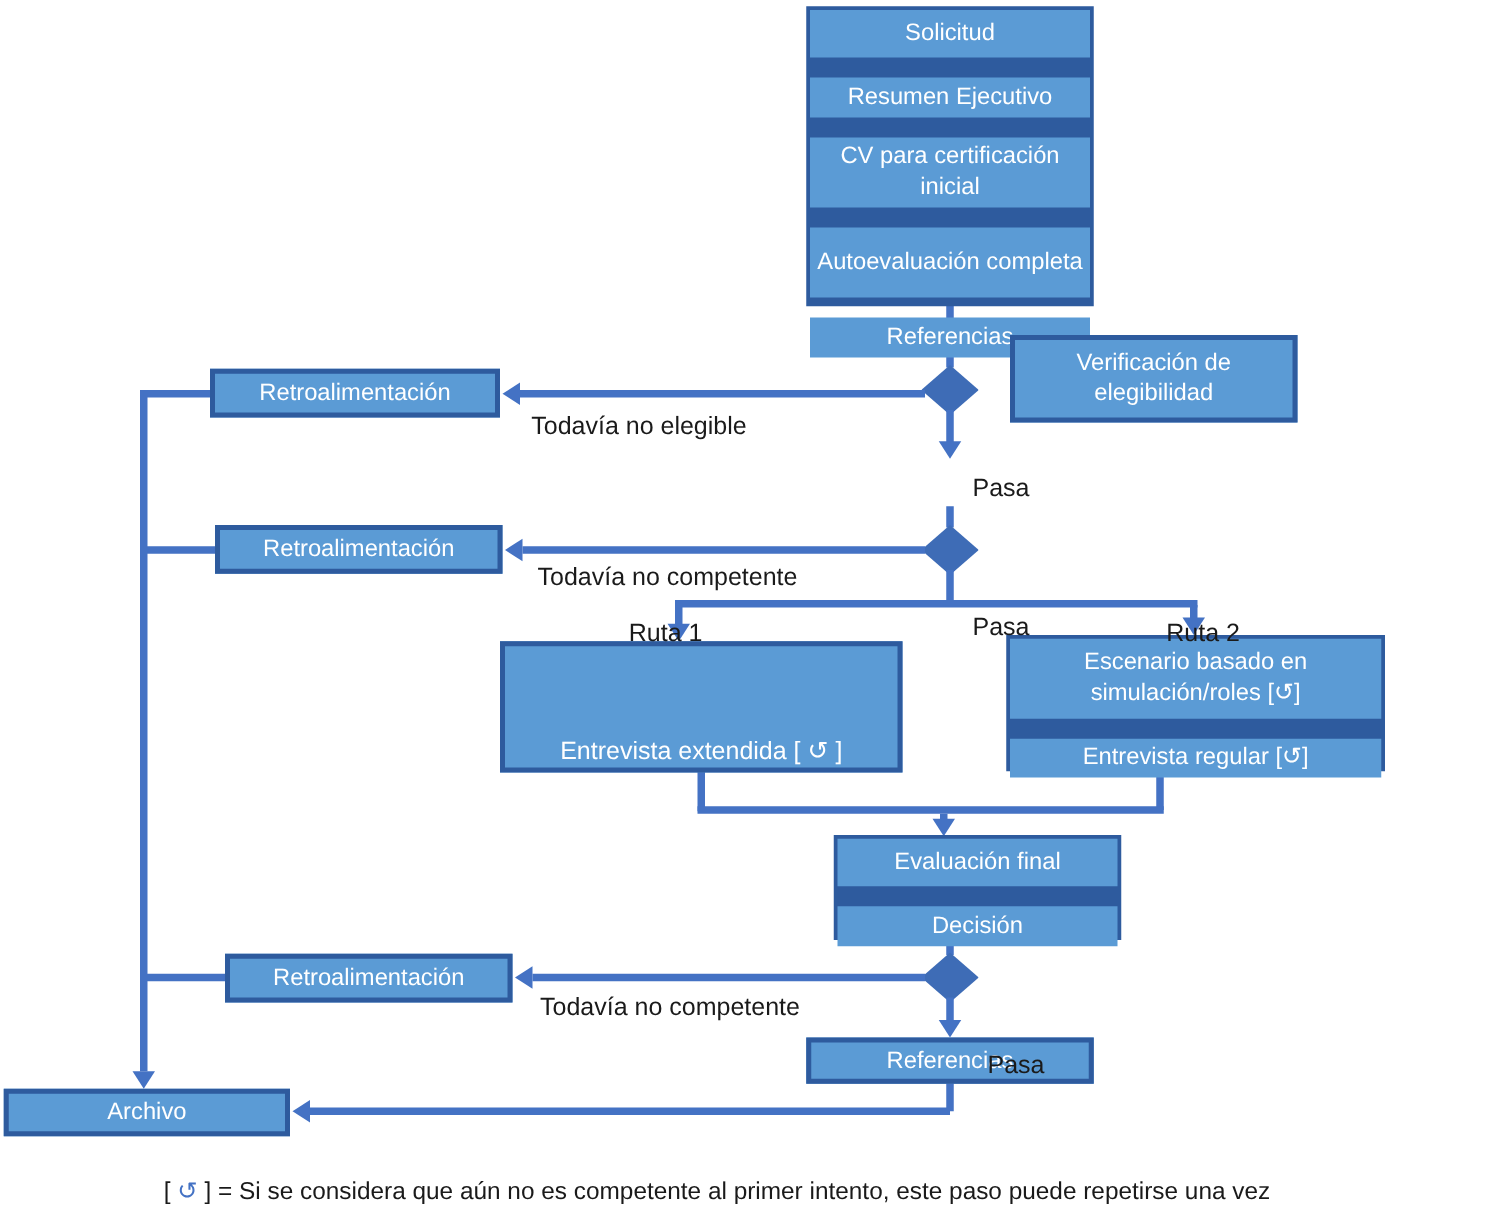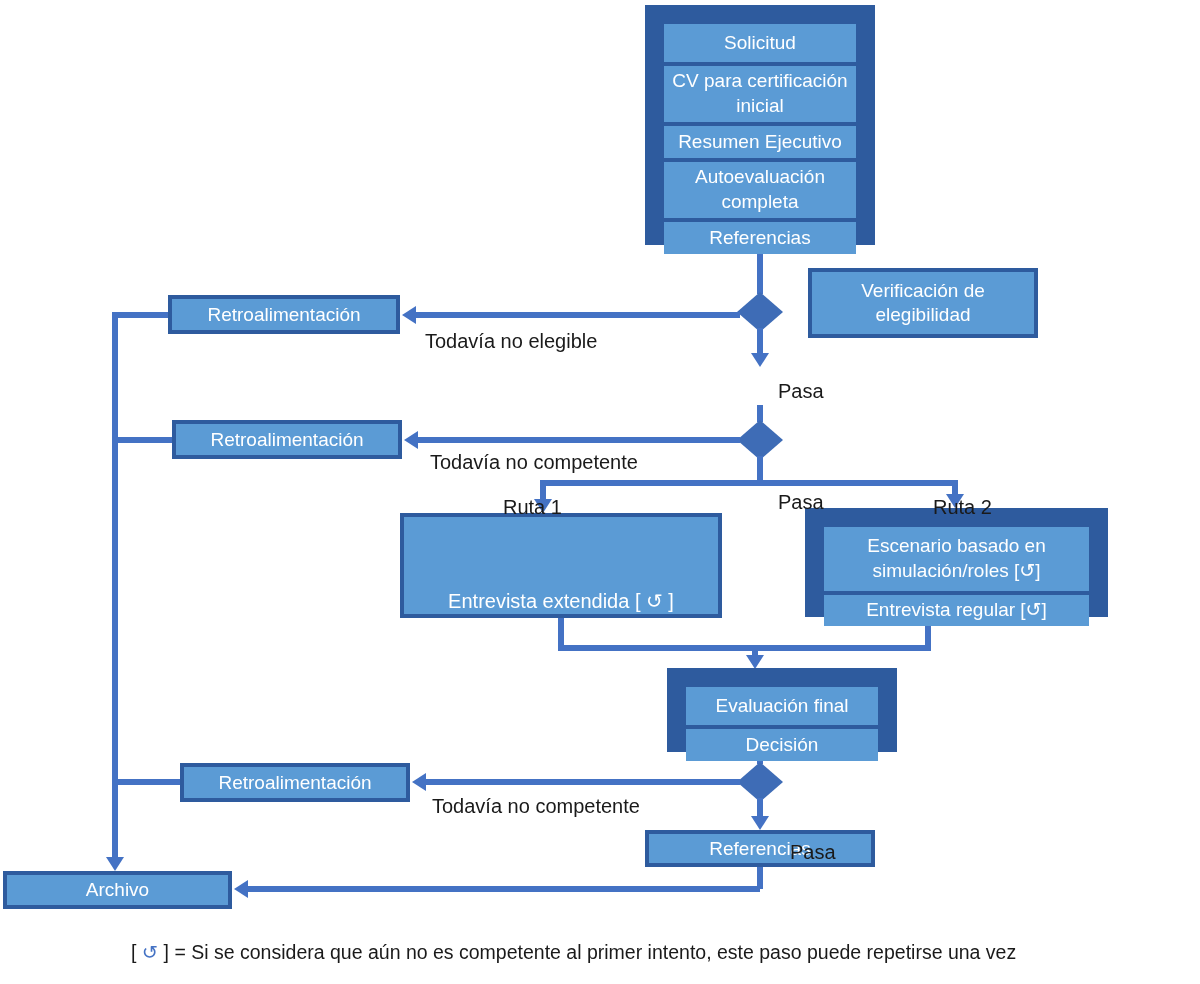--- a/index.html
+++ b/index.html
@@ -23,22 +23,22 @@
     color:var(--node-text);
     display:flex;align-items:center;justify-content:center;
     text-align:center;font-size:19px;line-height:1.25;
   }
   .box.big{font-size:20px;align-items:flex-end;}
 
   
   .stack{
     position:absolute;
     background:var(--node-border);
-    padding:19px;
-    display:flex;flex-direction:column;gap:4px;
+    padding:3px;
+    display:flex;flex-direction:column;gap:16px;
   }
   .stack .cell{
     background:var(--node-fill);
     color:var(--node-text);
     display:flex;align-items:center;justify-content:center;
     text-align:center;font-size:19px;line-height:1.3;
     flex:none;
   }
 
   
@@ -120,25 +120,25 @@
   <div class="hline" style="left:112px;top:312px;width:58px;height:6px"></div>
   <div class="hline" style="left:112px;top:437px;width:62px;height:6px"></div>
   <div class="hline" style="left:112px;top:779px;width:70px;height:6px"></div>
   <div class="vline" style="left:112px;top:312px;width:6px;height:545px"></div>
   <div class="arr-down" style="left:106px;top:857px"></div>
 
   <div class="stack" style="left:645px;top:5px;width:230px;height:240px">
     <div class="cell" style="height:38px">
         <span>Solicitud</span>
       </div>
+    <div class="cell" style="height:32px">
+        <span>Resumen Ejecutivo</span>
+      </div>
     <div class="cell" style="height:56px">
         <span>CV para certificación inicial</span>
-      </div>
-    <div class="cell" style="height:32px">
-        <span>Resumen Ejecutivo</span>
       </div>
     <div class="cell" style="height:56px">
         <span>Autoevaluación completa</span>
       </div>
     <div class="cell" style="height:32px">
         <span>Referencias</span>
       </div>
   </div>
 
   <div class="box" style="left:808px;top:268px;width:230px;height:70px">

